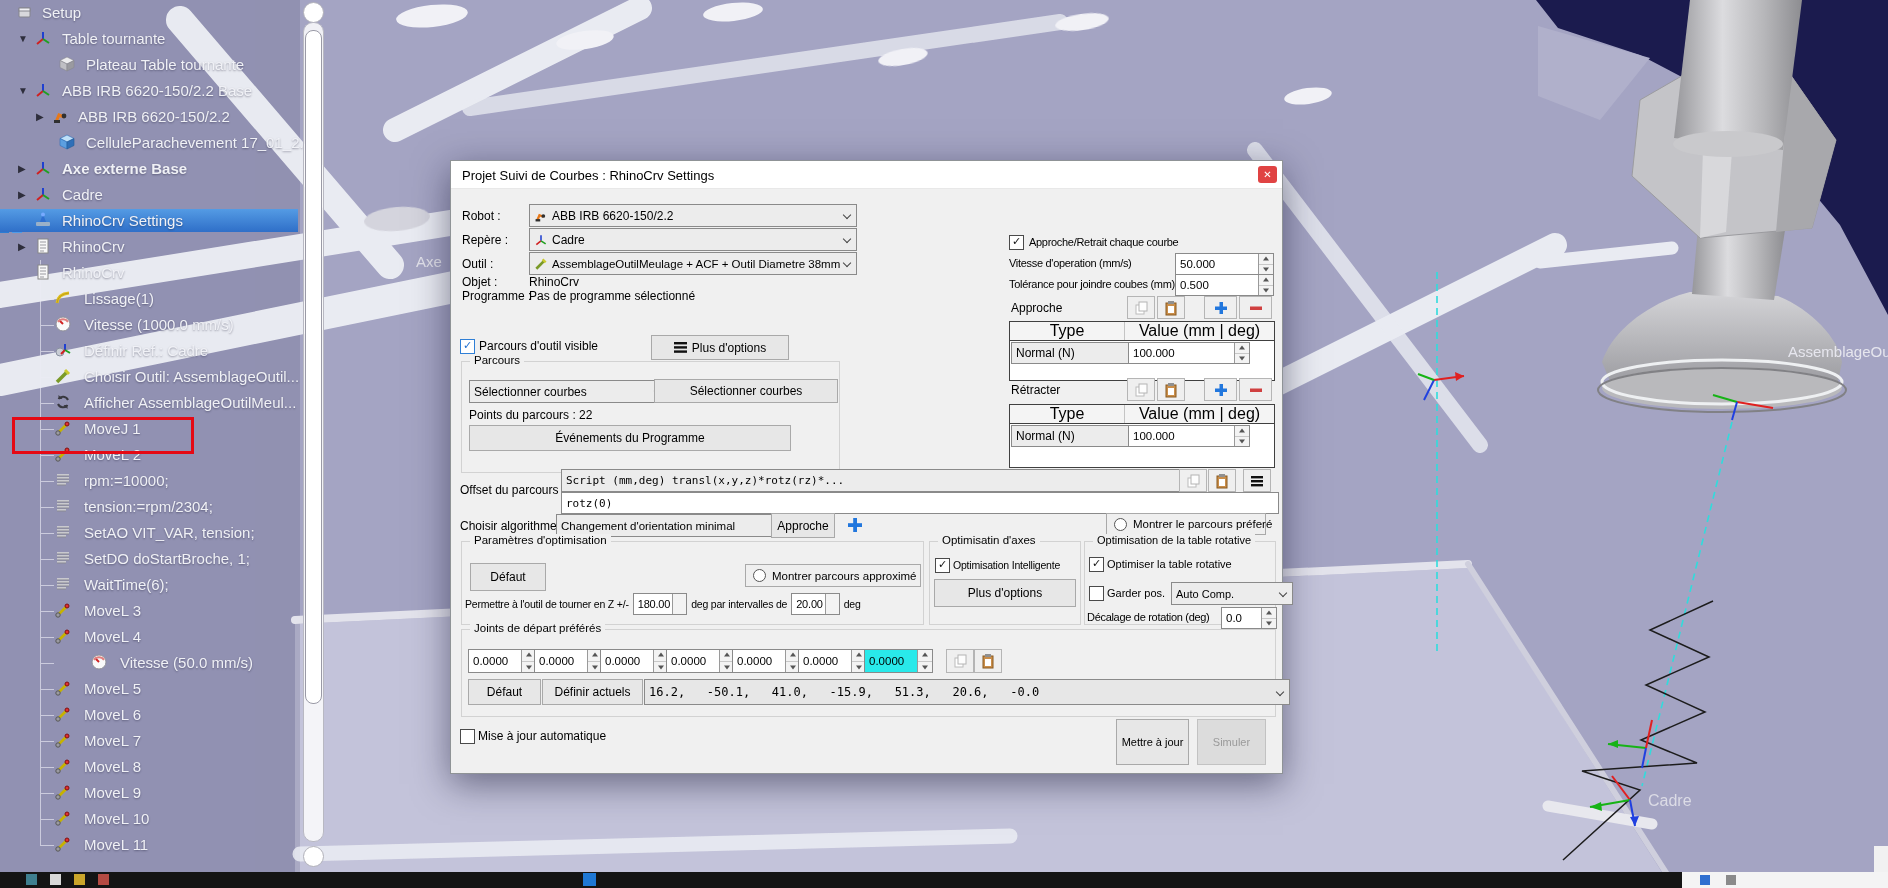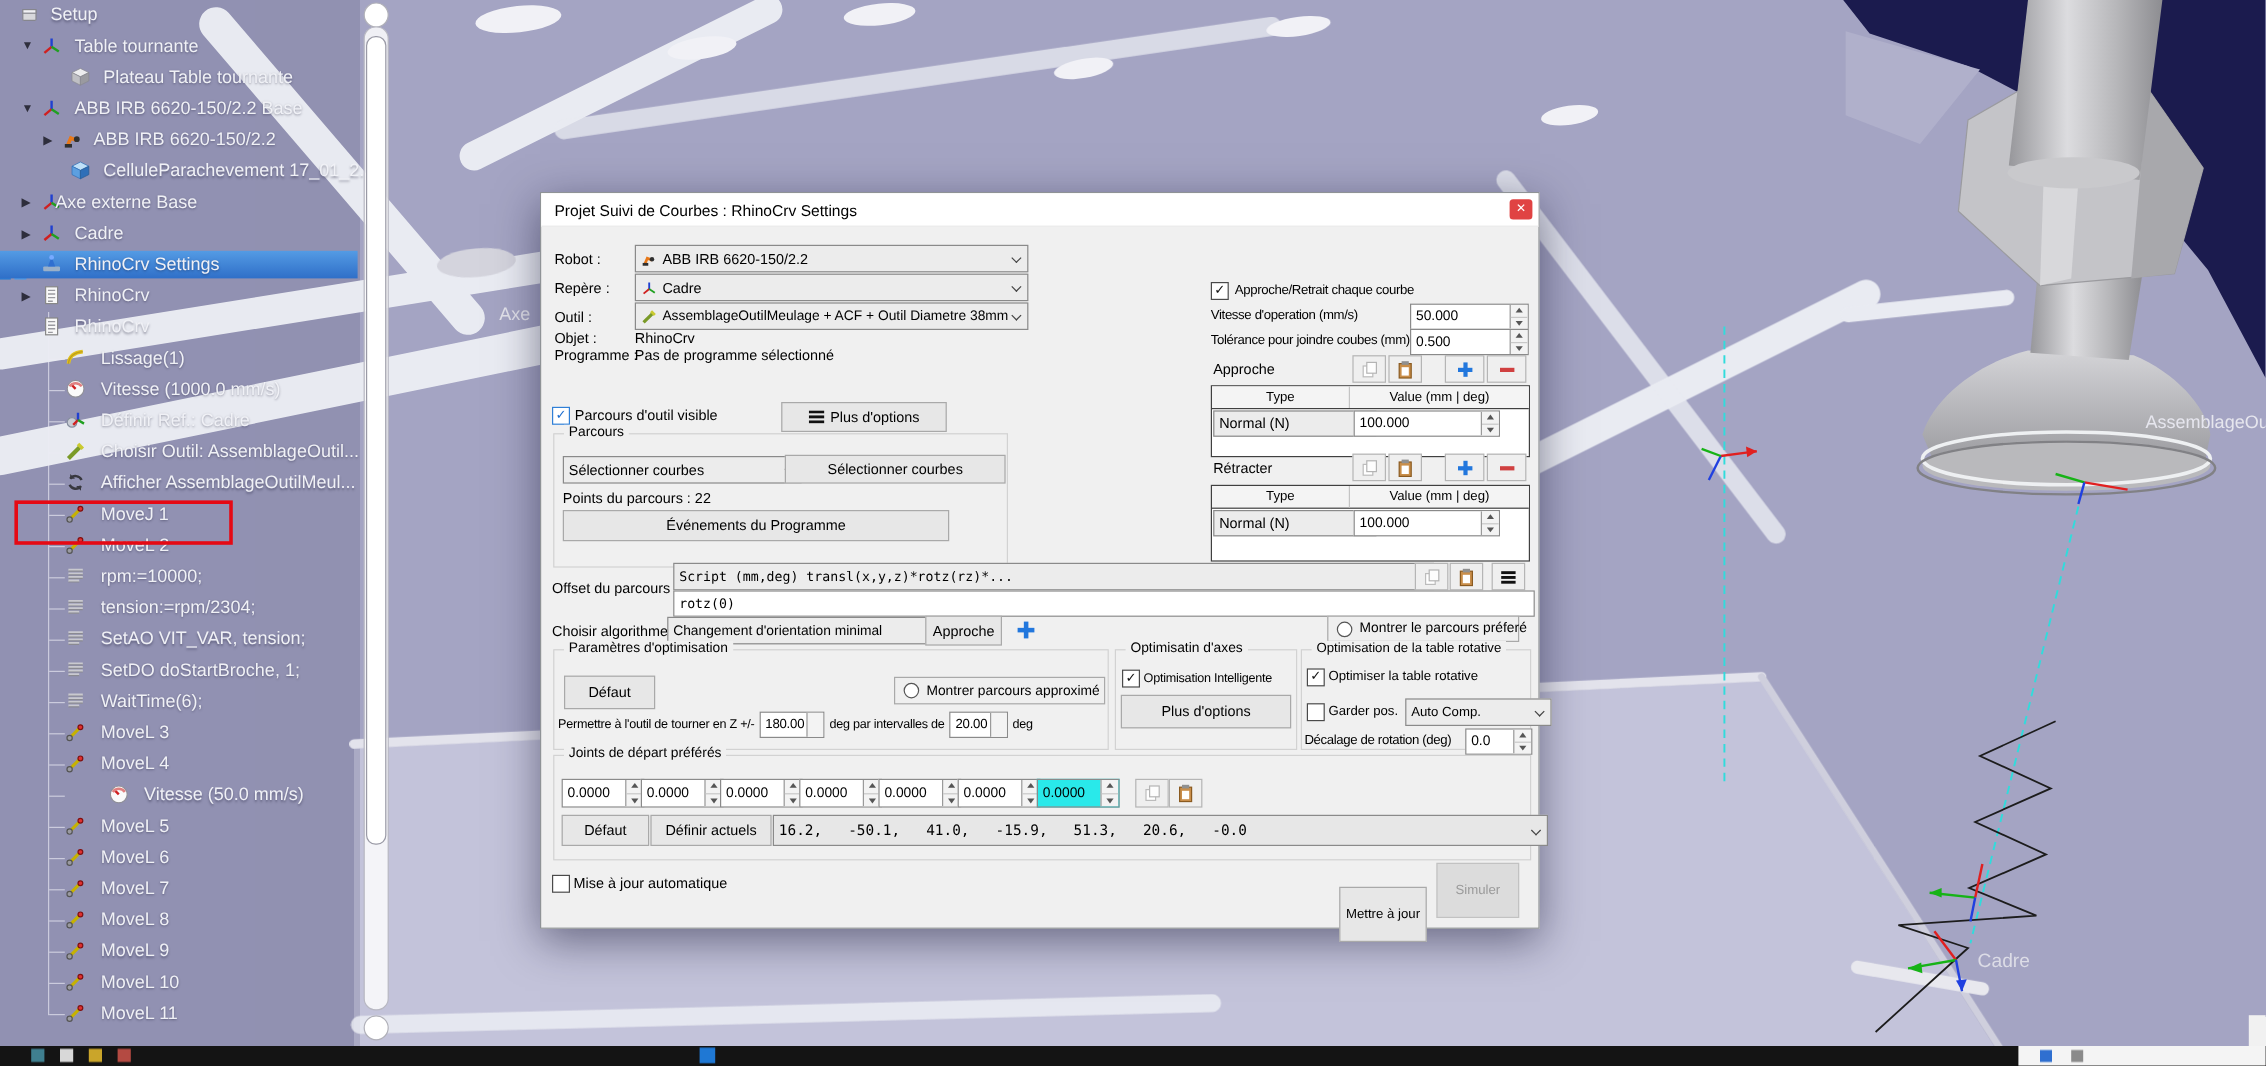--- a/index.html
+++ b/index.html
@@ -43,21 +43,21 @@
   .spin .ud b.d::after{border-top:4px solid #555;margin-top:2px;}
   .grp{position:absolute;border:1px solid #d2d2d2;}
   .grp .gl{position:absolute;top:-8px;left:8px;background:#f0f0f0;padding:0 4px;font-size:11.5px;white-space:nowrap;}
   .chk{position:absolute;width:13px;height:13px;background:#fff;border:1px solid #4a4a4a;font:bold 11px/12px "DejaVu Sans",sans-serif;text-align:center;color:#111;}
   .radiobox{position:absolute;border:1px solid #a9a9a9;background:#efefef;display:flex;align-items:center;gap:6px;padding:0 7px;font-size:11.5px;white-space:nowrap;}
   .rc{width:11px;height:11px;flex:0 0 11px;border:1px solid #555;border-radius:50%;background:#fff;}
   .mini{position:absolute;width:26px;height:21px;border:1px solid #b5b5b5;background:#efefef;display:flex;align-items:center;justify-content:center;}
   .mini svg{width:16px;height:16px;display:block;}
   .mono{font-family:"DejaVu Sans Mono",monospace;}
   .tbl{position:absolute;background:#fff;border:1px solid #404040;}
-  .tbl .th{position:absolute;left:0;right:0;top:0;height:18px;border-bottom:1px solid #404040;background:#f4f4f4;font-size:11px;display:flex;align-items:center;}
+  .tbl .th{position:absolute;left:0;right:0;top:0;height:18px;border-bottom:1px solid #404040;background:#f4f4f4;font-size:16px;display:flex;align-items:center;}
   .tbl .th .c1{width:114px;text-align:center;border-right:1px solid #c4c4c4;align-self:stretch;line-height:18px;}
   .tbl .th .c2{flex:1;text-align:center;line-height:18px;}
   .flexline{position:absolute;display:flex;align-items:center;gap:4px;font-size:10.5px;letter-spacing:-0.2px;white-space:nowrap;}
   .fspin{position:relative;height:20px;background:#fff;border:1px solid #8a8a8a;font-size:11px;display:flex;align-items:center;padding:0 16px 0 4px;}
   .fspin .ud{position:absolute;right:0;top:0;bottom:0;width:13px;border-left:1px solid #9a9a9a;background:#f3f3f3;display:flex;flex-direction:column;}
   
   #taskbar{position:absolute;left:0;top:872px;width:1888px;height:16px;background:#141414;z-index:9;}
   #taskbar .ti{position:absolute;top:2px;width:11px;height:11px;}
   #tb-white{position:absolute;left:1682px;top:0;width:206px;height:16px;background:#f4f4f4;}
   #edge-sliver{position:absolute;left:1874px;top:846px;width:14px;height:26px;background:#f1f1f1;z-index:4;}
@@ -240,21 +240,21 @@
         </div>
         <div class="trow" style="top: 157px;">
           <span class="arr" style="left: 18px;">▶</span>
           <span class="tic" style="left: 34px;">
             <svg viewBox="0 0 18 18">
               <path d="M9 3v7" stroke="#2040d0" stroke-width="2"></path>
               <path d="M9 10L3 15" stroke="#d02020" stroke-width="2"></path>
               <path d="M9 10l6 4" stroke="#20a020" stroke-width="2"></path>
             </svg>
           </span>
-          <span class="lab" style="left: 46px;">Axe externe Base</span>
+          <span class="lab" style="left: 62px; font-weight: bold;">Axe externe Base</span>
         </div>
         <div class="trow" style="top: 183px;">
           <span class="arr" style="left: 18px;">▶</span>
           <span class="tic" style="left: 34px;">
             <svg viewBox="0 0 18 18">
               <path d="M9 3v7" stroke="#2040d0" stroke-width="2"></path>
               <path d="M9 10L3 15" stroke="#d02020" stroke-width="2"></path>
               <path d="M9 10l6 4" stroke="#20a020" stroke-width="2"></path>
             </svg>
           </span>
@@ -891,21 +891,21 @@
     <div class="btn" style="left:91px;top:518px;width:99px;height:24px;">
         <span>Définir actuels</span>
       </div>
     <div class="combo" style="left:193px;top:518px;width:622px;height:24px;background:#e7e7e7;">
       <span class="mono" style="font-size:12px;white-space:pre;">16.2,   -50.1,   41.0,   -15.9,   51.3,   20.6,   -0.0</span>
         <span class="chev" style="top:9px;"></span>
     </div>
 
     <div class="chk" style="left:9px;top:568px;"></div>
     <div class="lbl" style="left:27px;top:568px;">Mise à jour automatique</div>
-    <div class="btn" style="left:665px;top:578px;width:71px;height:44px;font-size:11px;">
+    <div class="btn" style="left:665px;top:558px;width:71px;height:44px;font-size:11px;">
         <span>Mettre à jour</span>
       </div>
     <div class="btn dis" style="left:746px;top:558px;width:67px;height:44px;font-size:11px;">
         <span>Simuler</span>
       </div>
   </div>
 
   <div id="edge-sliver"></div>
 
   <div id="taskbar">

